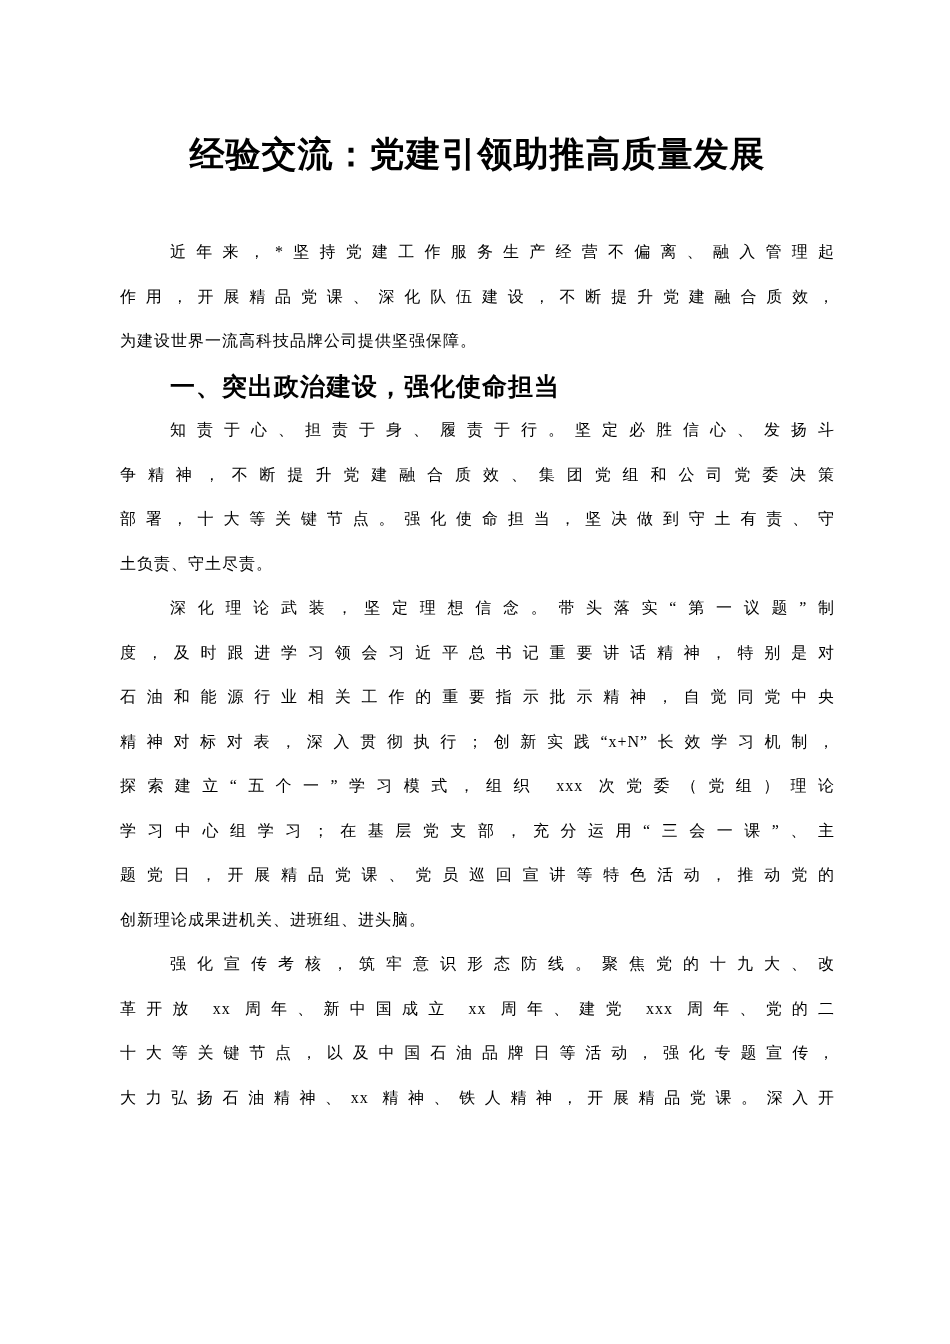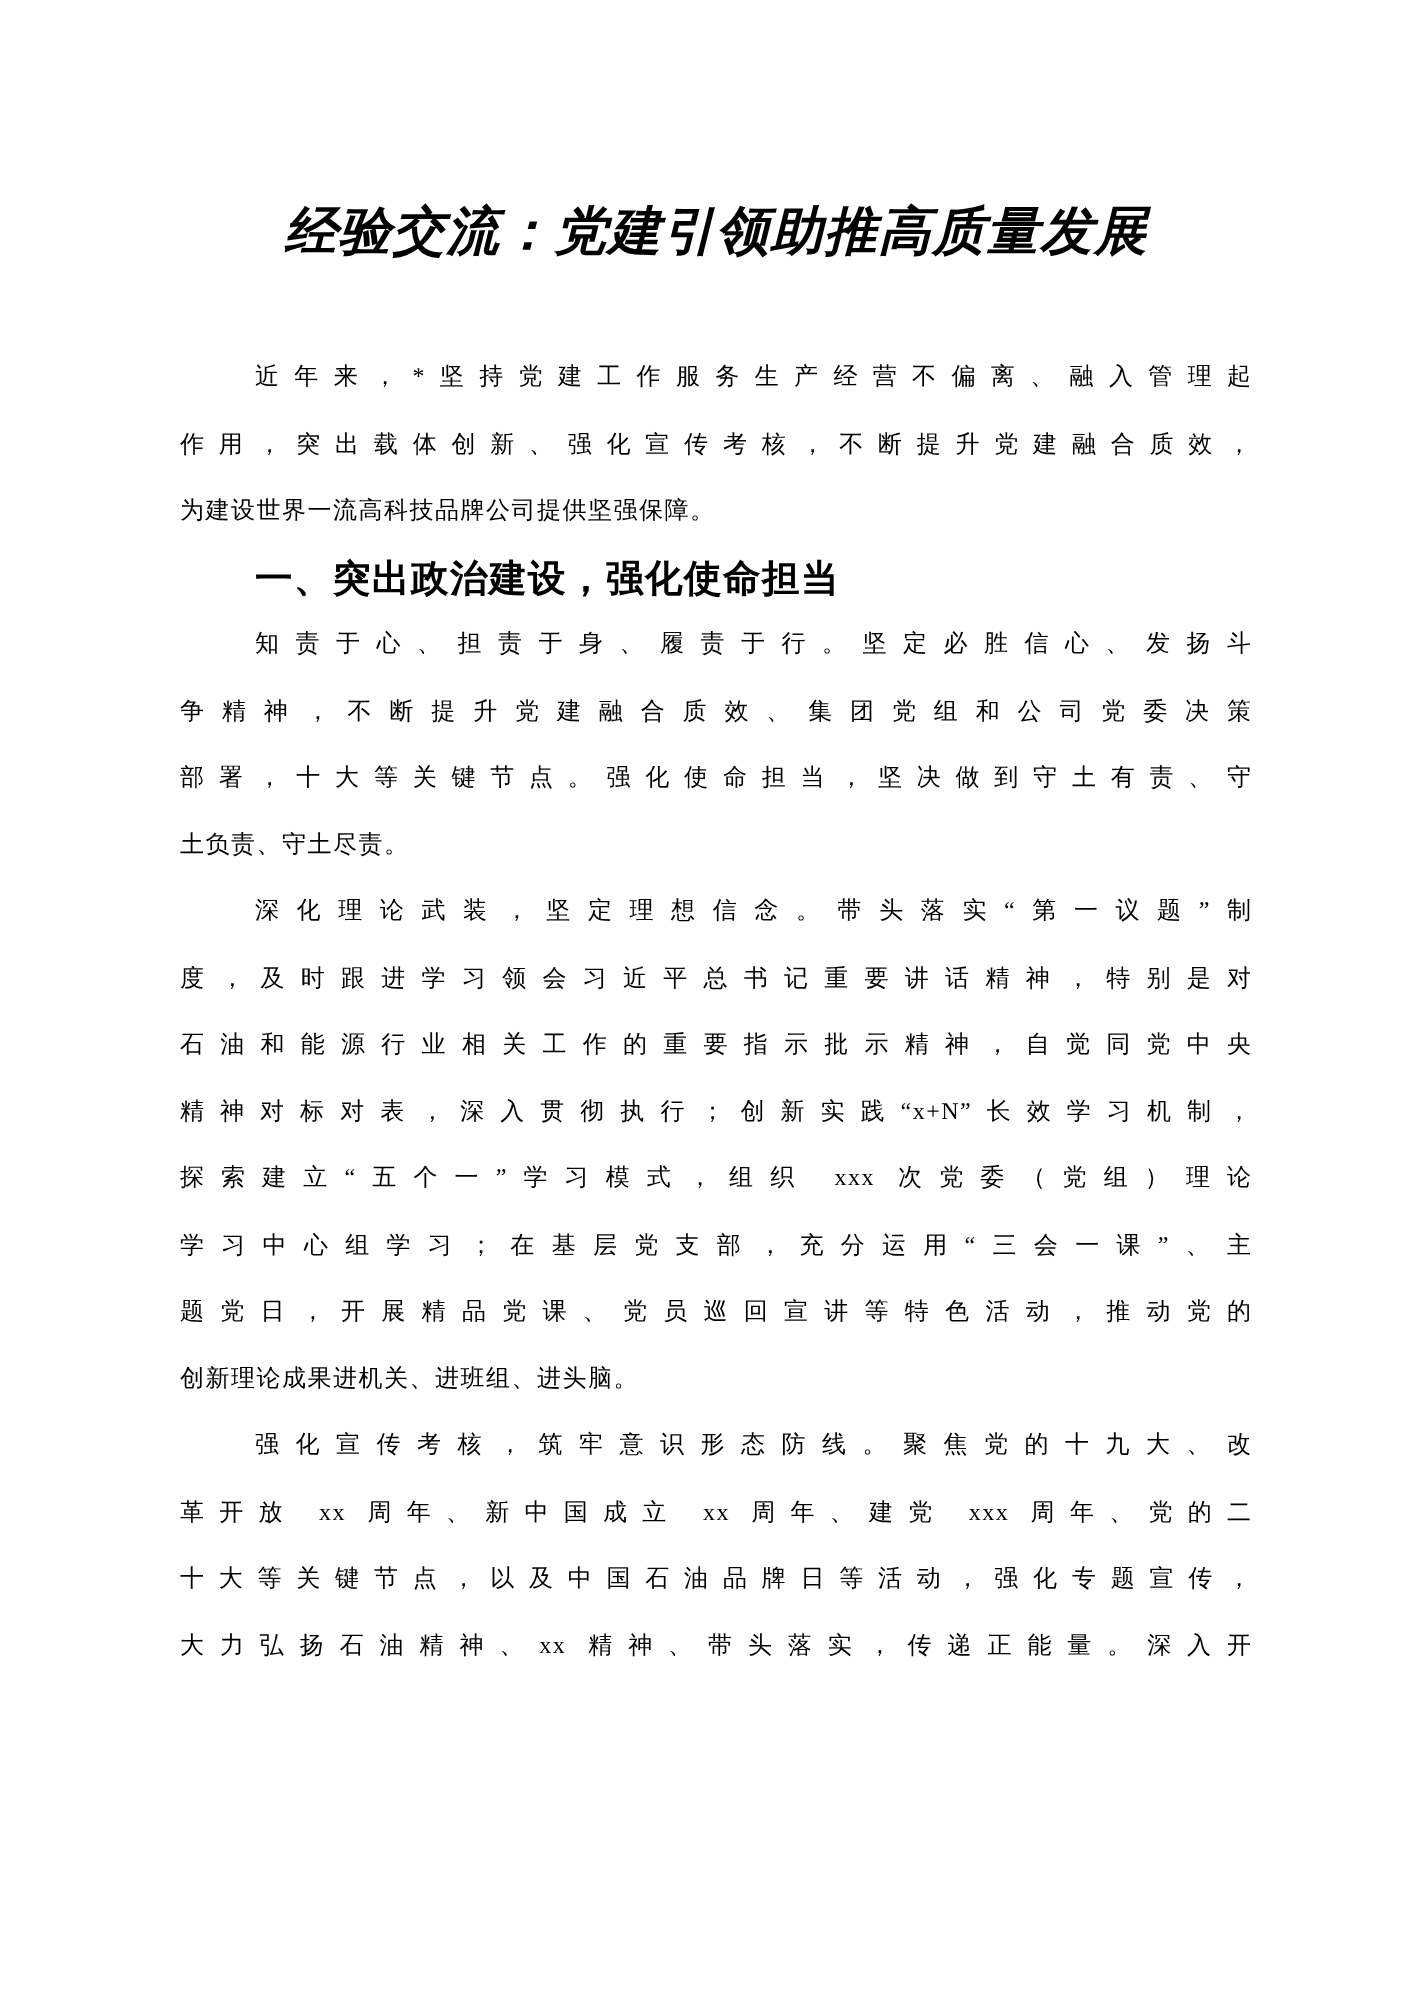--- a/index.html
+++ b/index.html
@@ -23,21 +23,20 @@
   }
   .doc-title {
     margin-top: 132px;
     font-family: "Liberation Serif", "DejaVu Serif", serif;
     font-size: 35px;
     line-height: 46px;
     font-weight: bold;
     letter-spacing: 1px;
     text-align: center;
     white-space: nowrap;
-    font-style: italic;
   }
   .doc-body {
     margin-top: 52px;
   }
   .paragraph {
     margin: 0;
   }
   .line {
     font-family: "Liberation Serif", "DejaVu Serif", serif;
     font-size: 16px;
@@ -68,21 +67,21 @@
 </style>
 </head>
 <body>
 
 <div class="page">
   <div class="content">
     <div class="doc-title">经验交流：党建引领助推高质量发展</div>
     <div class="doc-body">
         <div class="paragraph">
           <div class="line first">近年来，*坚持党建工作服务生产经营不偏离、融入管理起</div>
-          <div class="line">作用，突出载体创新、强化宣传考核，不断提升党建融合质效，</div>
+          <div class="line">作用，开展精品党课、深化队伍建设，不断提升党建融合质效，</div>
           <div class="line lastline">为建设世界一流高科技品牌公司提供坚强保障。</div>
         </div>
         <div class="heading">一、突出政治建设，强化使命担当</div>
         <div class="paragraph">
           <div class="line first">知责于心、担责于身、履责于行。坚定必胜信心、发扬斗</div>
           <div class="line">争精神，不断提升党建融合质效、集团党组和公司党委决策</div>
           <div class="line">部署，十大等关键节点。强化使命担当，坚决做到守土有责、守</div>
           <div class="line lastline">土负责、守土尽责。</div>
         </div>
         <div class="paragraph">
@@ -92,17 +91,17 @@
           <div class="line">精神对标对表，深入贯彻执行；创新实践“x+N”长效学习机制，</div>
           <div class="line">探索建立“五个一”学习模式，组织 xxx 次党委（党组）理论</div>
           <div class="line">学习中心组学习；在基层党支部，充分运用“三会一课”、主</div>
           <div class="line">题党日，开展精品党课、党员巡回宣讲等特色活动，推动党的</div>
           <div class="line lastline">创新理论成果进机关、进班组、进头脑。</div>
         </div>
         <div class="paragraph">
           <div class="line first">强化宣传考核，筑牢意识形态防线。聚焦党的十九大、改</div>
           <div class="line">革开放 xx 周年、新中国成立 xx 周年、建党 xxx 周年、党的二</div>
           <div class="line">十大等关键节点，以及中国石油品牌日等活动，强化专题宣传，</div>
-          <div class="line">大力弘扬石油精神、xx 精神、带头落实，传递正能量。深入开</div>
+          <div class="line">大力弘扬石油精神、xx 精神、铁人精神，开展精品党课。深入开</div>
         </div>
       </div>
   </div>
 </div>
 
 </body></html>

